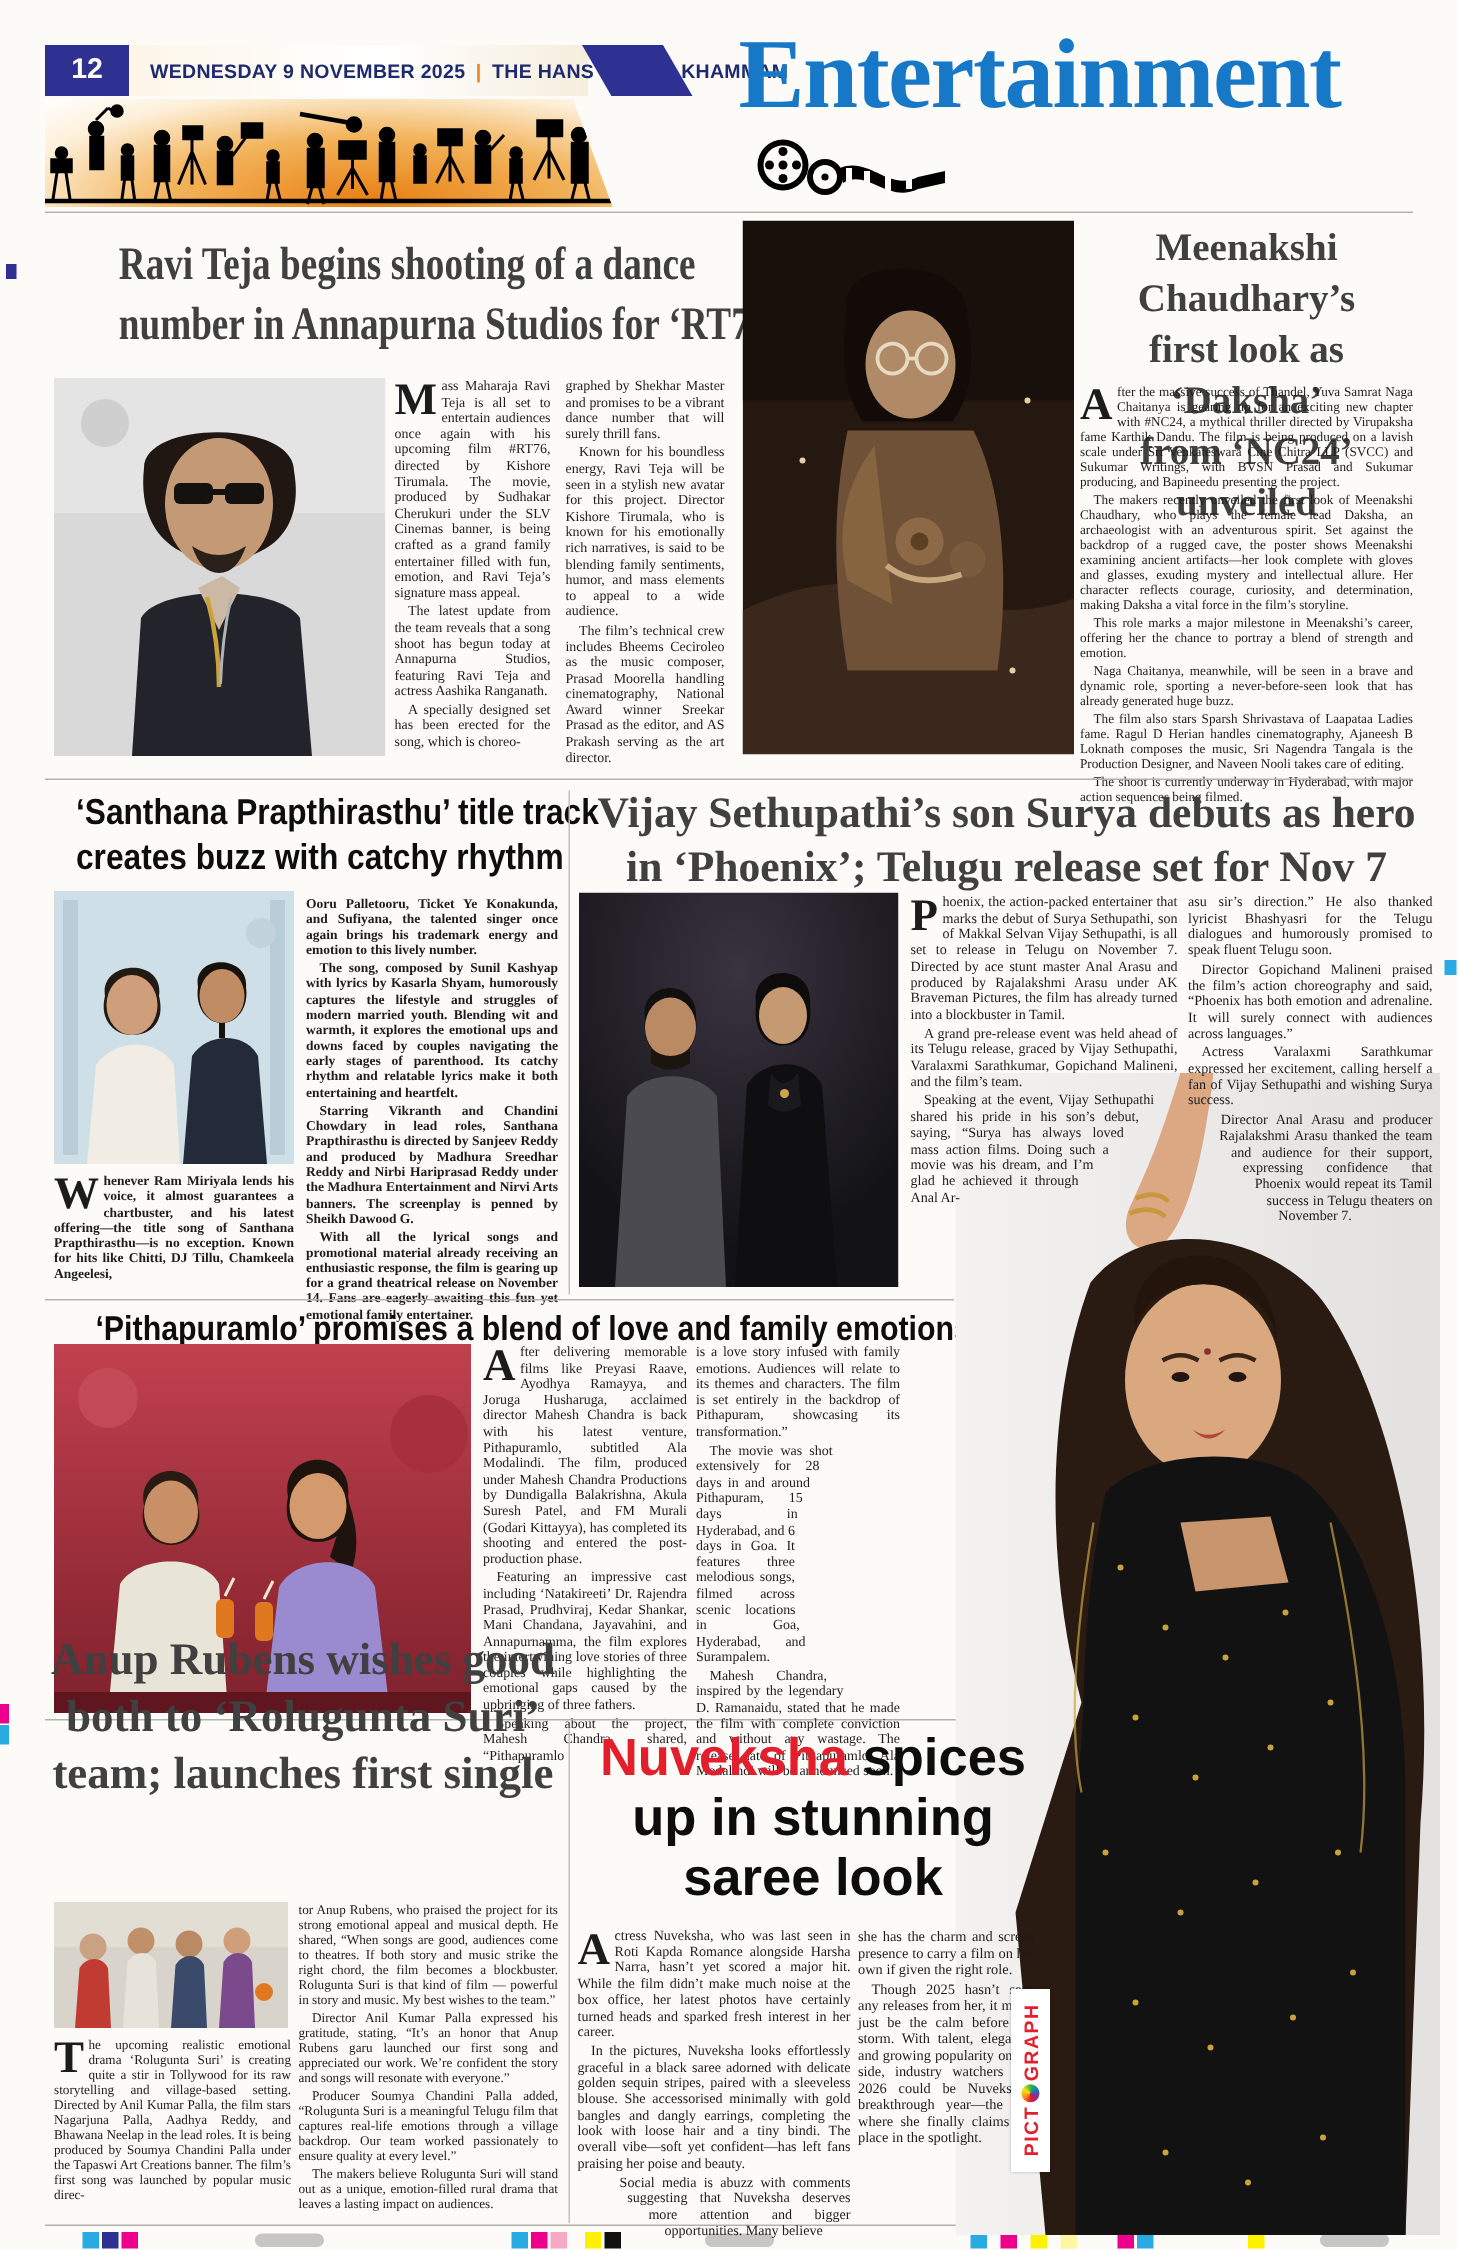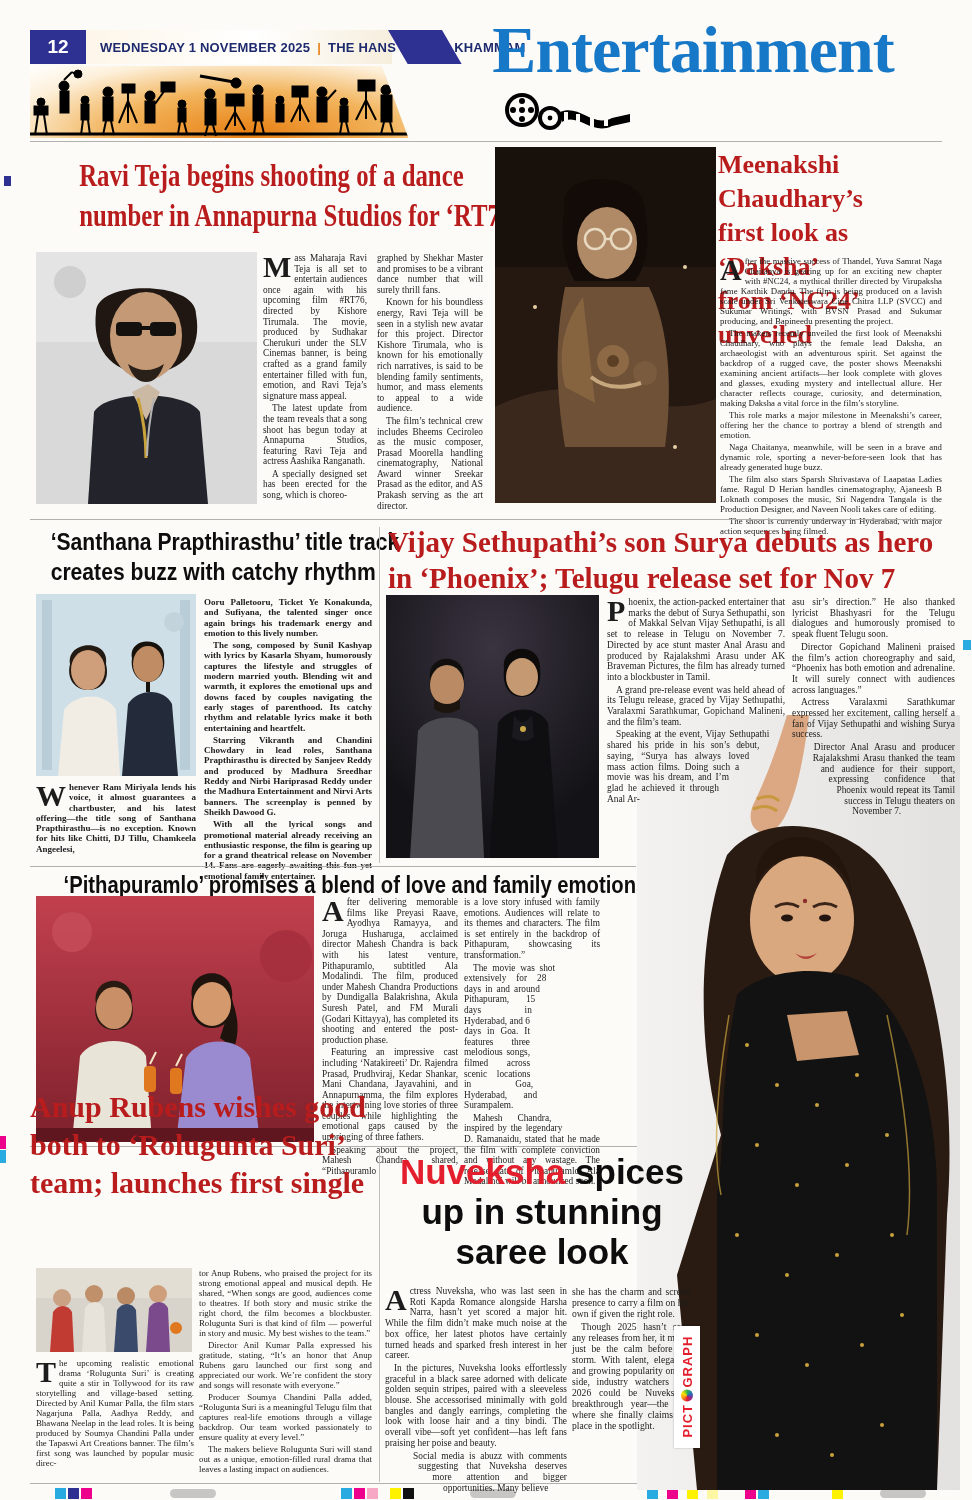--- a/index.html
+++ b/index.html
@@ -25,21 +25,21 @@
   .section-title { left:447px; top:12px; width:492px; text-align:center;
                    font-family:"Liberation Serif",serif; font-weight:bold;
                    font-size:66px; color:var(--accent-blue,#1878c8); letter-spacing:-1px; }
   .reel { left:500px; top:88px; }
 
   
   .hrule { height:1px; background:#b3b1ad; }
   .vrule { width:1px; background:#c2c0bc; }
 
   
-  .hl-serif { font-family:"Liberation Serif",serif; font-weight:bold; color:#b91c1c; }
+  .hl-serif { font-family:"Liberation Serif",serif; font-weight:bold; color:#404040; text-align:center; }
   .hl-sans  { font-family:"Liberation Sans",sans-serif; font-weight:bold; color:#0d0d0d; text-align:center; }
   .cond { display:block; transform:scaleX(.8); transform-origin:center; white-space:nowrap; }
   .cond90 { display:block; transform:scaleX(.88); transform-origin:center; white-space:nowrap; }
 
   
   .col { text-align:justify; }
   .col p { margin:0 0 2px 0; text-indent:9px; }
   .col p.nofirst { text-indent:0; }
   .drop::first-letter { float:left; font-size:30px; line-height:23px; padding:2px 3px 0 0; font-weight:bold; }
 
@@ -85,21 +85,21 @@
 
   .z2 { z-index:2; }
 </style>
 </head>
 <body>
 
 <div class="page">
 
   <div class="abs pagenum">12</div>
   <div class="abs datebar">
-    <span>WEDNESDAY 1 NOVEMBER 2025</span>
+    <span>WEDNESDAY 9 NOVEMBER 2025</span>
     <span class="sep">|</span>
     <span>THE HANS INDIA</span>
     <span class="sep">|</span>
     <span>KHAMMAM</span>
   </div>
   <div class="abs mast-slab"></div>
 
   <div class="abs crewstrip photo">
     <svg width="440" height="72" viewBox="0 0 440 72">
       <g fill="#000" stroke="#000">

